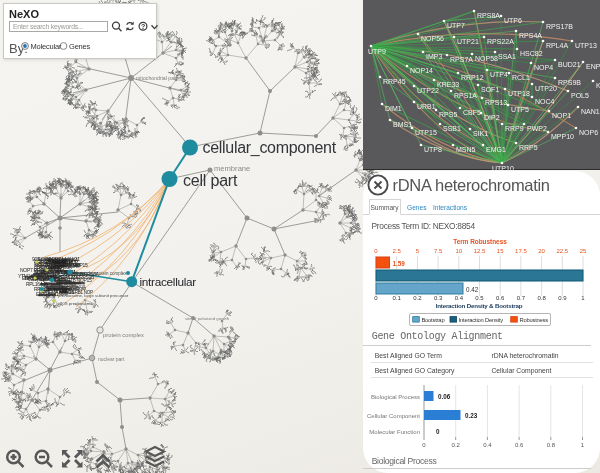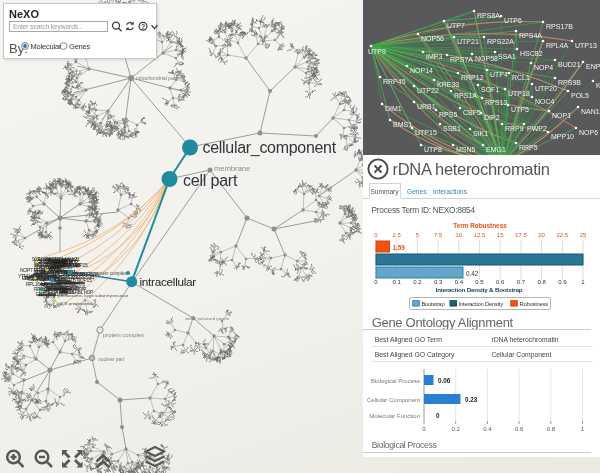--- a/index.html
+++ b/index.html
@@ -635,21 +635,21 @@
       <path d="M96.5 21.5l6.5-6 6.5 6"></path>
       <path d="M96.5 27.5l6.5-6 6.5 6"></path>
     </g>
     <g stroke="#585858" stroke-width="2.1" fill="none">
       <path d="M155 7l9 4.5-9 4.5-9-4.5z"></path>
       <path d="M146 16.5l9 4.5 9-4.5"></path>
       <path d="M146 21.5l9 4.5 9-4.5"></path>
     </g>
   </svg>
 
-  <div class="abs" style="left:363px;top:155px;width:237px;height:302px;background:#fff;">
+  <div class="abs" style="left:363px;top:171px;width:237px;height:302px;background:#fff;border-radius:25px;">
 
     <svg class="abs" style="left:3.6px;top:3.4px" width="22" height="22" viewBox="0 0 22 22">
       <circle cx="11" cy="11" r="9.6" fill="none" stroke="#4a4a4a" stroke-width="1.9"></circle>
       <path d="M7.5 7.5L14.5 14.5M14.5 7.5L7.5 14.5" stroke="#4a4a4a" stroke-width="1.9"></path>
     </svg>
     <div class="abs" style="left:29.5px;top:5.2px;font-size:16.5px;letter-spacing:-0.3px;color:#555;white-space:nowrap;">rDNA heterochromatin</div>
 
     <div class="abs" style="left:0;top:28px;width:237px;height:16px;border-bottom:1px solid #d5d5d5;">
       <div class="abs" style="left:5.5px;top:0;width:32px;height:16px;border:1px solid #d5d5d5;border-bottom:1px solid #fff;background:#fff;font-size:6.6px;color:#555;text-align:center;line-height:15px;">Summary</div>
       <div class="abs" style="left:44px;top:5px;font-size:6.6px;color:#2f88c0;">Genes</div>
@@ -710,21 +710,21 @@
       <svg class="abs" style="left:0;top:0" width="140" height="11" viewBox="0 0 140 11">
         <rect x="2.7" y="2.6" width="6.6" height="5.5" fill="#64a5c9" stroke="#2e7ea0" stroke-width="0.8"></rect>
         <text x="11.4" y="7.9" font-size="5.8" letter-spacing="-0.2" fill="#333">Bootstrap</text>
         <rect x="40" y="2.6" width="6.6" height="5.5" fill="#1b5e7d" stroke="#0d4860" stroke-width="0.8"></rect>
         <text x="48.7" y="7.9" font-size="5.8" letter-spacing="-0.2" fill="#333">Interaction Density</text>
         <rect x="100.7" y="2.6" width="6.6" height="5.5" fill="#f4500e" stroke="#d84315" stroke-width="0.8"></rect>
         <text x="109.4" y="7.9" font-size="5.8" letter-spacing="-0.2" fill="#333">Robustness</text>
       </svg>
     </div>
 
-    <div class="abs" style="left:8.7px;top:160px;font-size:13px;letter-spacing:-0.3px;color:#666;">Gene Ontology Alignment</div>
+    <div class="abs" style="left:8.7px;top:160px;font-size:10px;letter-spacing:-0.3px;color:#666;font-family:Liberation Mono, monospace;">Gene Ontology Alignment</div>
     <div class="abs" style="left:0;top:174px;width:228px;border-top:1px solid #ccc;"></div>
     <div class="abs" style="left:11.8px;top:181px;font-size:6.8px;color:#444;">Best Aligned GO Term</div>
     <div class="abs" style="left:128.4px;top:181px;font-size:6.8px;color:#444;">rDNA heterochromatin</div>
     <div class="abs" style="left:8px;top:191px;width:222px;border-top:1px solid #e2e2e2;"></div>
     <div class="abs" style="left:11.8px;top:196px;font-size:6.8px;color:#444;">Best Aligned GO Category</div>
     <div class="abs" style="left:128.4px;top:196px;font-size:6.8px;color:#444;">Cellular Component</div>
     <div class="abs" style="left:8px;top:206px;width:222px;border-top:1px solid #e2e2e2;"></div>
 
     <svg class="abs" style="left:0;top:212px" width="237" height="68" viewBox="0 0 237 68">
       <g stroke="#e5e5e5" stroke-width="1">

